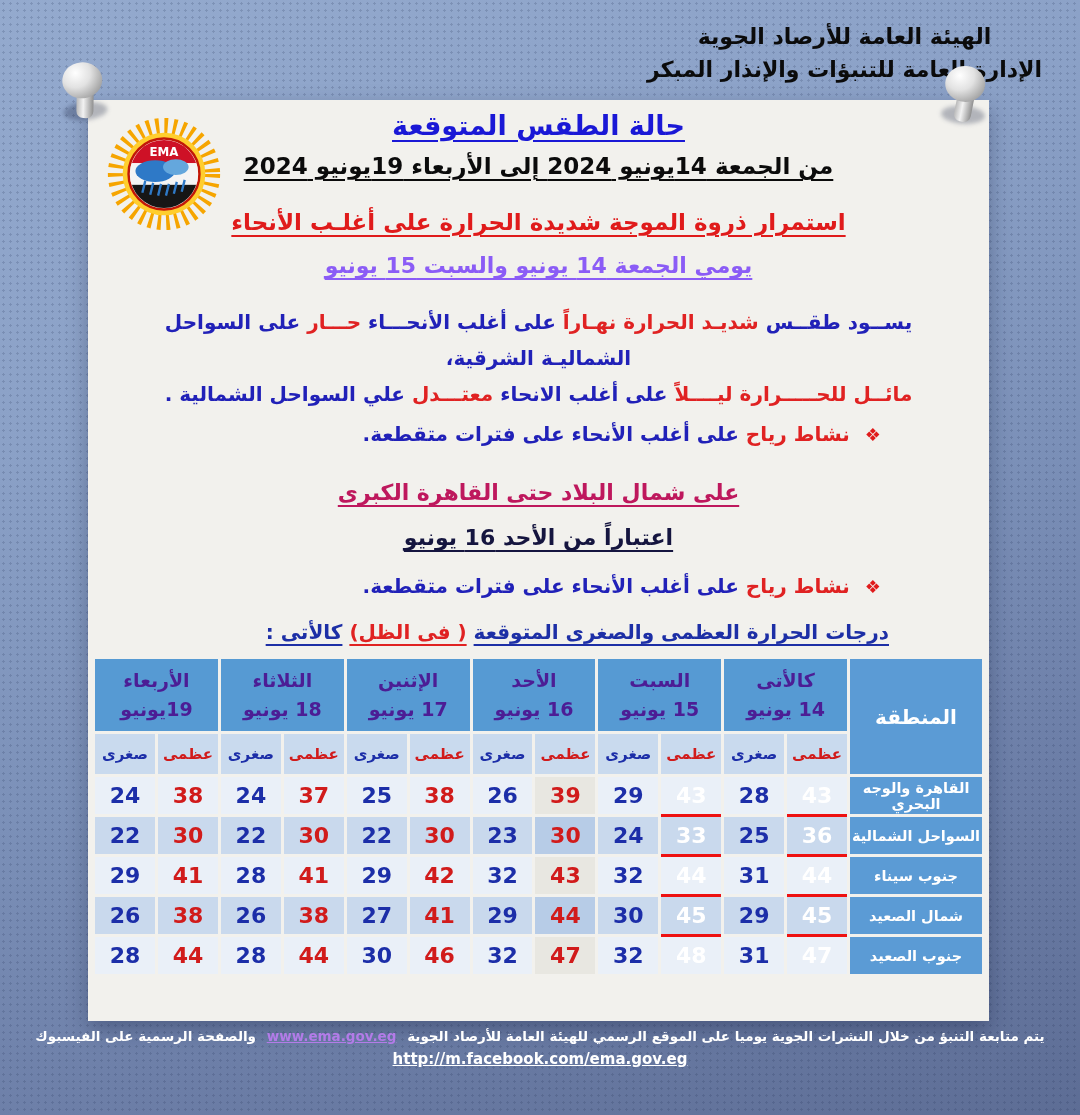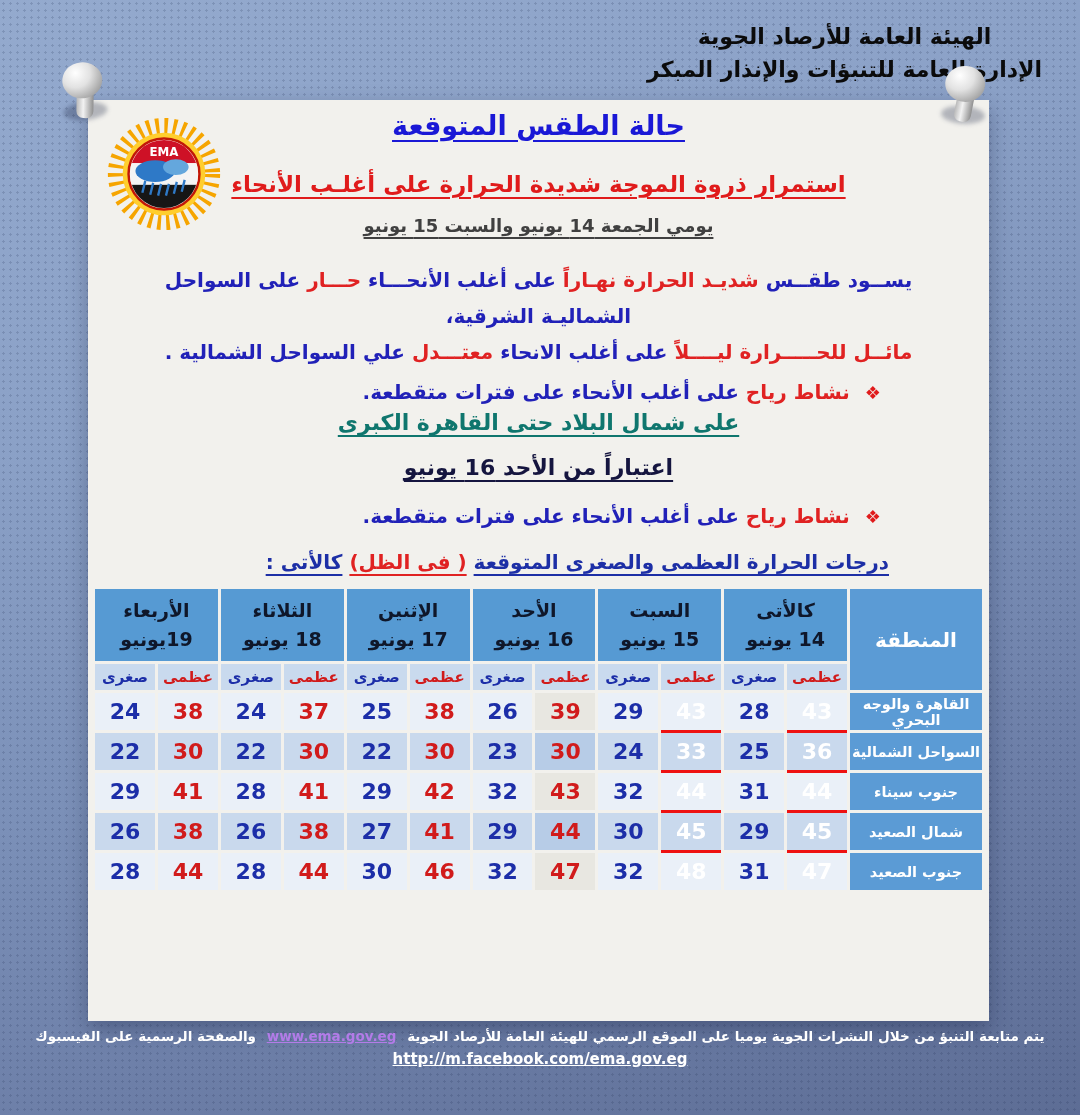--- a/index.html
+++ b/index.html
@@ -31,36 +31,36 @@
     background:radial-gradient(circle at 35% 28%,#ffffff,#e2e2e2 40%,#a8a8a8 75%,#7d7d7d 100%);}
   .pin-left{top:62px;left:58px;transform:rotate(-6deg);}
   .pin-right{top:66px;left:938px;transform:rotate(4deg);}
   
   .logo{position:absolute;top:10px;left:12px;width:128px;height:128px;}
   
   .doc-title{padding-top:10px;font-size:27px;font-weight:700;color:#1a18d6;}
   .u{text-decoration:underline;text-decoration-thickness:2px;text-underline-offset:5px;}
   .date-range{margin-top:12px;font-size:23px;font-weight:700;color:#0b0b0b;}
   .alert1{margin-top:30px;font-size:23px;font-weight:700;color:#e01b1b;}
-  .alert2{margin-top:18px;font-size:18px;font-weight:700;color:#404040;}
+  .alert2{margin-top:18px;font-size:22px;font-weight:700;color:#8b5cf6;}
   .para{margin:26px auto 0;width:92%;font-size:20px;font-weight:700;line-height:1.8;}
   .blue{color:#2121b8;} .red{color:#e02222;}
   .bullet{margin-top:10px;padding-left:0;padding-right:108px;text-align:right;font-size:20px;font-weight:700;}
   .bullet .diamond{color:#e01b1b;margin-left:8px;font-size:18px;}
   .drop1{margin-top:32px;font-size:23px;font-weight:700;color:#1a18d6;}
-  .drop2{margin-top:6px;font-size:22px;font-weight:700;color:#0f766e;}
+  .drop2{margin-top:34px;font-size:22px;font-weight:700;color:#be185d;}
   .effective{margin-top:20px;font-size:22px;font-weight:700;color:#15153f;}
   .bullet2{margin-top:24px;}
   .caption{margin-top:22px;padding-right:100px;text-align:right;font-size:20px;font-weight:700;color:#1d2fa6;padding-left:45px;}
   
   table.wx{margin:12px auto 0;border-collapse:separate;border-spacing:3px;width:893px;table-layout:fixed;}
   table.wx th,table.wx td{text-align:center;vertical-align:middle;padding:0;}
   .region-header{background:#5b9bd5;color:#fff;font-size:20px;font-weight:700;width:132px;margin-top:48px;}
-  .day-header{background:#569ad3;color:#0f172a;font-size:19px;font-weight:700;height:72px;line-height:1.55;}
-  th.sub{background:#c9daee;font-size:15px;font-weight:700;height:26px;}
+  .day-header{background:#569ad3;color:#4c1d95;font-size:19px;font-weight:700;height:72px;line-height:1.55;}
+  th.sub{background:#c9daee;font-size:15px;font-weight:700;height:40px;}
   th.sub.max{color:#d11b1b;} th.sub.min{color:#1c2ea8;}
   tbody td.v{font-size:22px;font-weight:700;height:37px;}
   tbody tr:nth-child(odd) td.v{background:#eaf0f8;}
   tbody tr:nth-child(even) td.v{background:#c9d9ed;}
   tbody tr:nth-child(odd) td.v.sun{background:#e8e7e1;}
   tbody tr:nth-child(even) td.v.sun{background:#b7cce7;}
   td.v.max{color:#d11b1b;} td.v.min{color:#1c2ea8;}
   tbody td.v.hl{background:#ee1111;color:#fff;position:relative;}
   tbody td.v.hl::after{content:"";position:absolute;left:0;right:0;bottom:-3px;height:3px;background:#ee1111;}
   tbody tr:last-child td.v.hl::after{display:none;}
@@ -95,20 +95,21 @@
       <rect x="28" y="54" width="74" height="22" fill="#f4f4f4"></rect>
       <rect x="28" y="76" width="74" height="26" fill="#161616"></rect>
       <text x="65" y="47" text-anchor="middle" font-size="12" font-weight="bold" fill="#ffffff">EMA</text>
       <ellipse cx="56" cy="62" rx="20" ry="11" fill="#2e79c7"></ellipse>
       <ellipse cx="77" cy="58" rx="13" ry="8" fill="#64a7dd"></ellipse>
       <path d="M46 72 l-3 12 M54 74 l-3 12 M62 75 l-3 12 M70 75 l-3 12 M78 73 l-3 12 M86 71 l-3 12" stroke="#2e79c7" stroke-width="2.4" fill="none"></path>
     </g>
   </svg>
 
   <div class="doc-title u">حالة الطقس المتوقعة</div>
+  <div class="date-range u">من الجمعة 14يونيو 2024 إلى الأربعاء 19يونيو 2024</div>
 
   <div class="alert1 u">استمرار ذروة الموجة شديدة الحرارة على أغلـب الأنحاء</div>
   <div class="alert2 u">يومي الجمعة 14 يونيو والسبت 15 يونيو</div>
 
   <div class="para">
     <span class="blue">يســود طقــس</span>
     <span class="red">شديـد الحرارة نهـاراً</span>
     <span class="blue">على أغلب الأنحـــاء</span>
     <span class="red">حـــار</span>
     <span class="blue">على السواحل الشماليـة الشرقية،</span>

